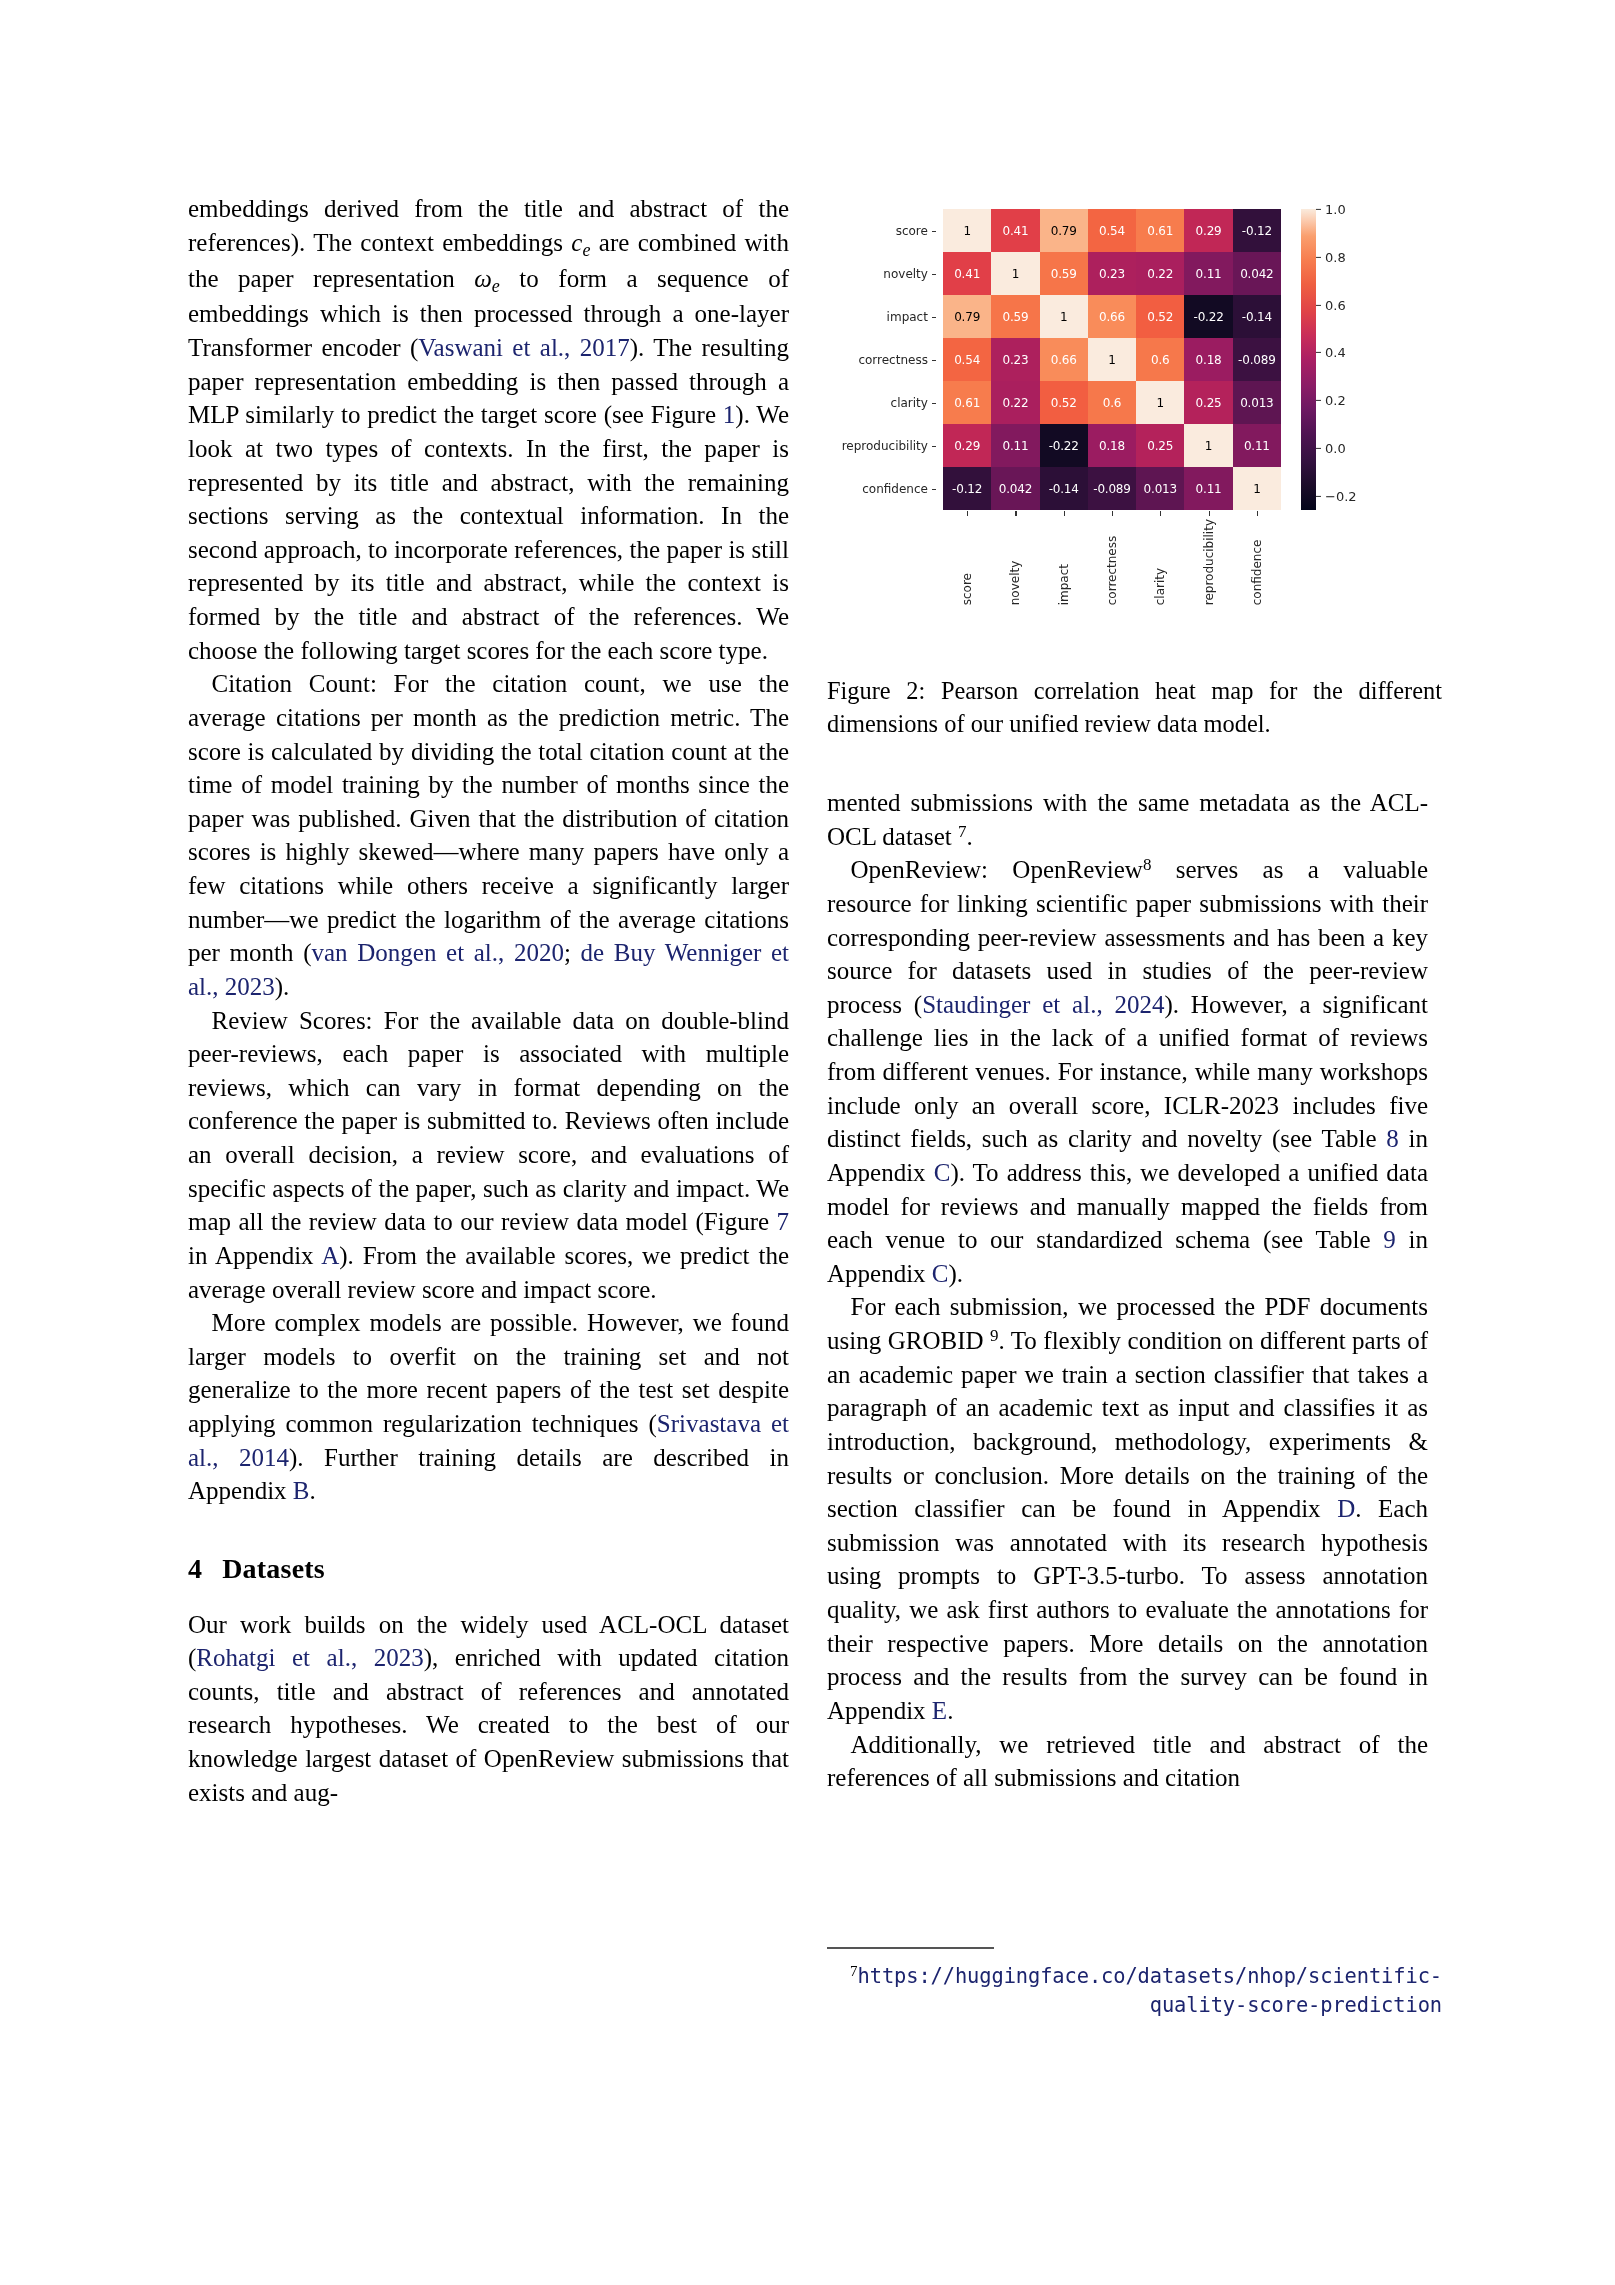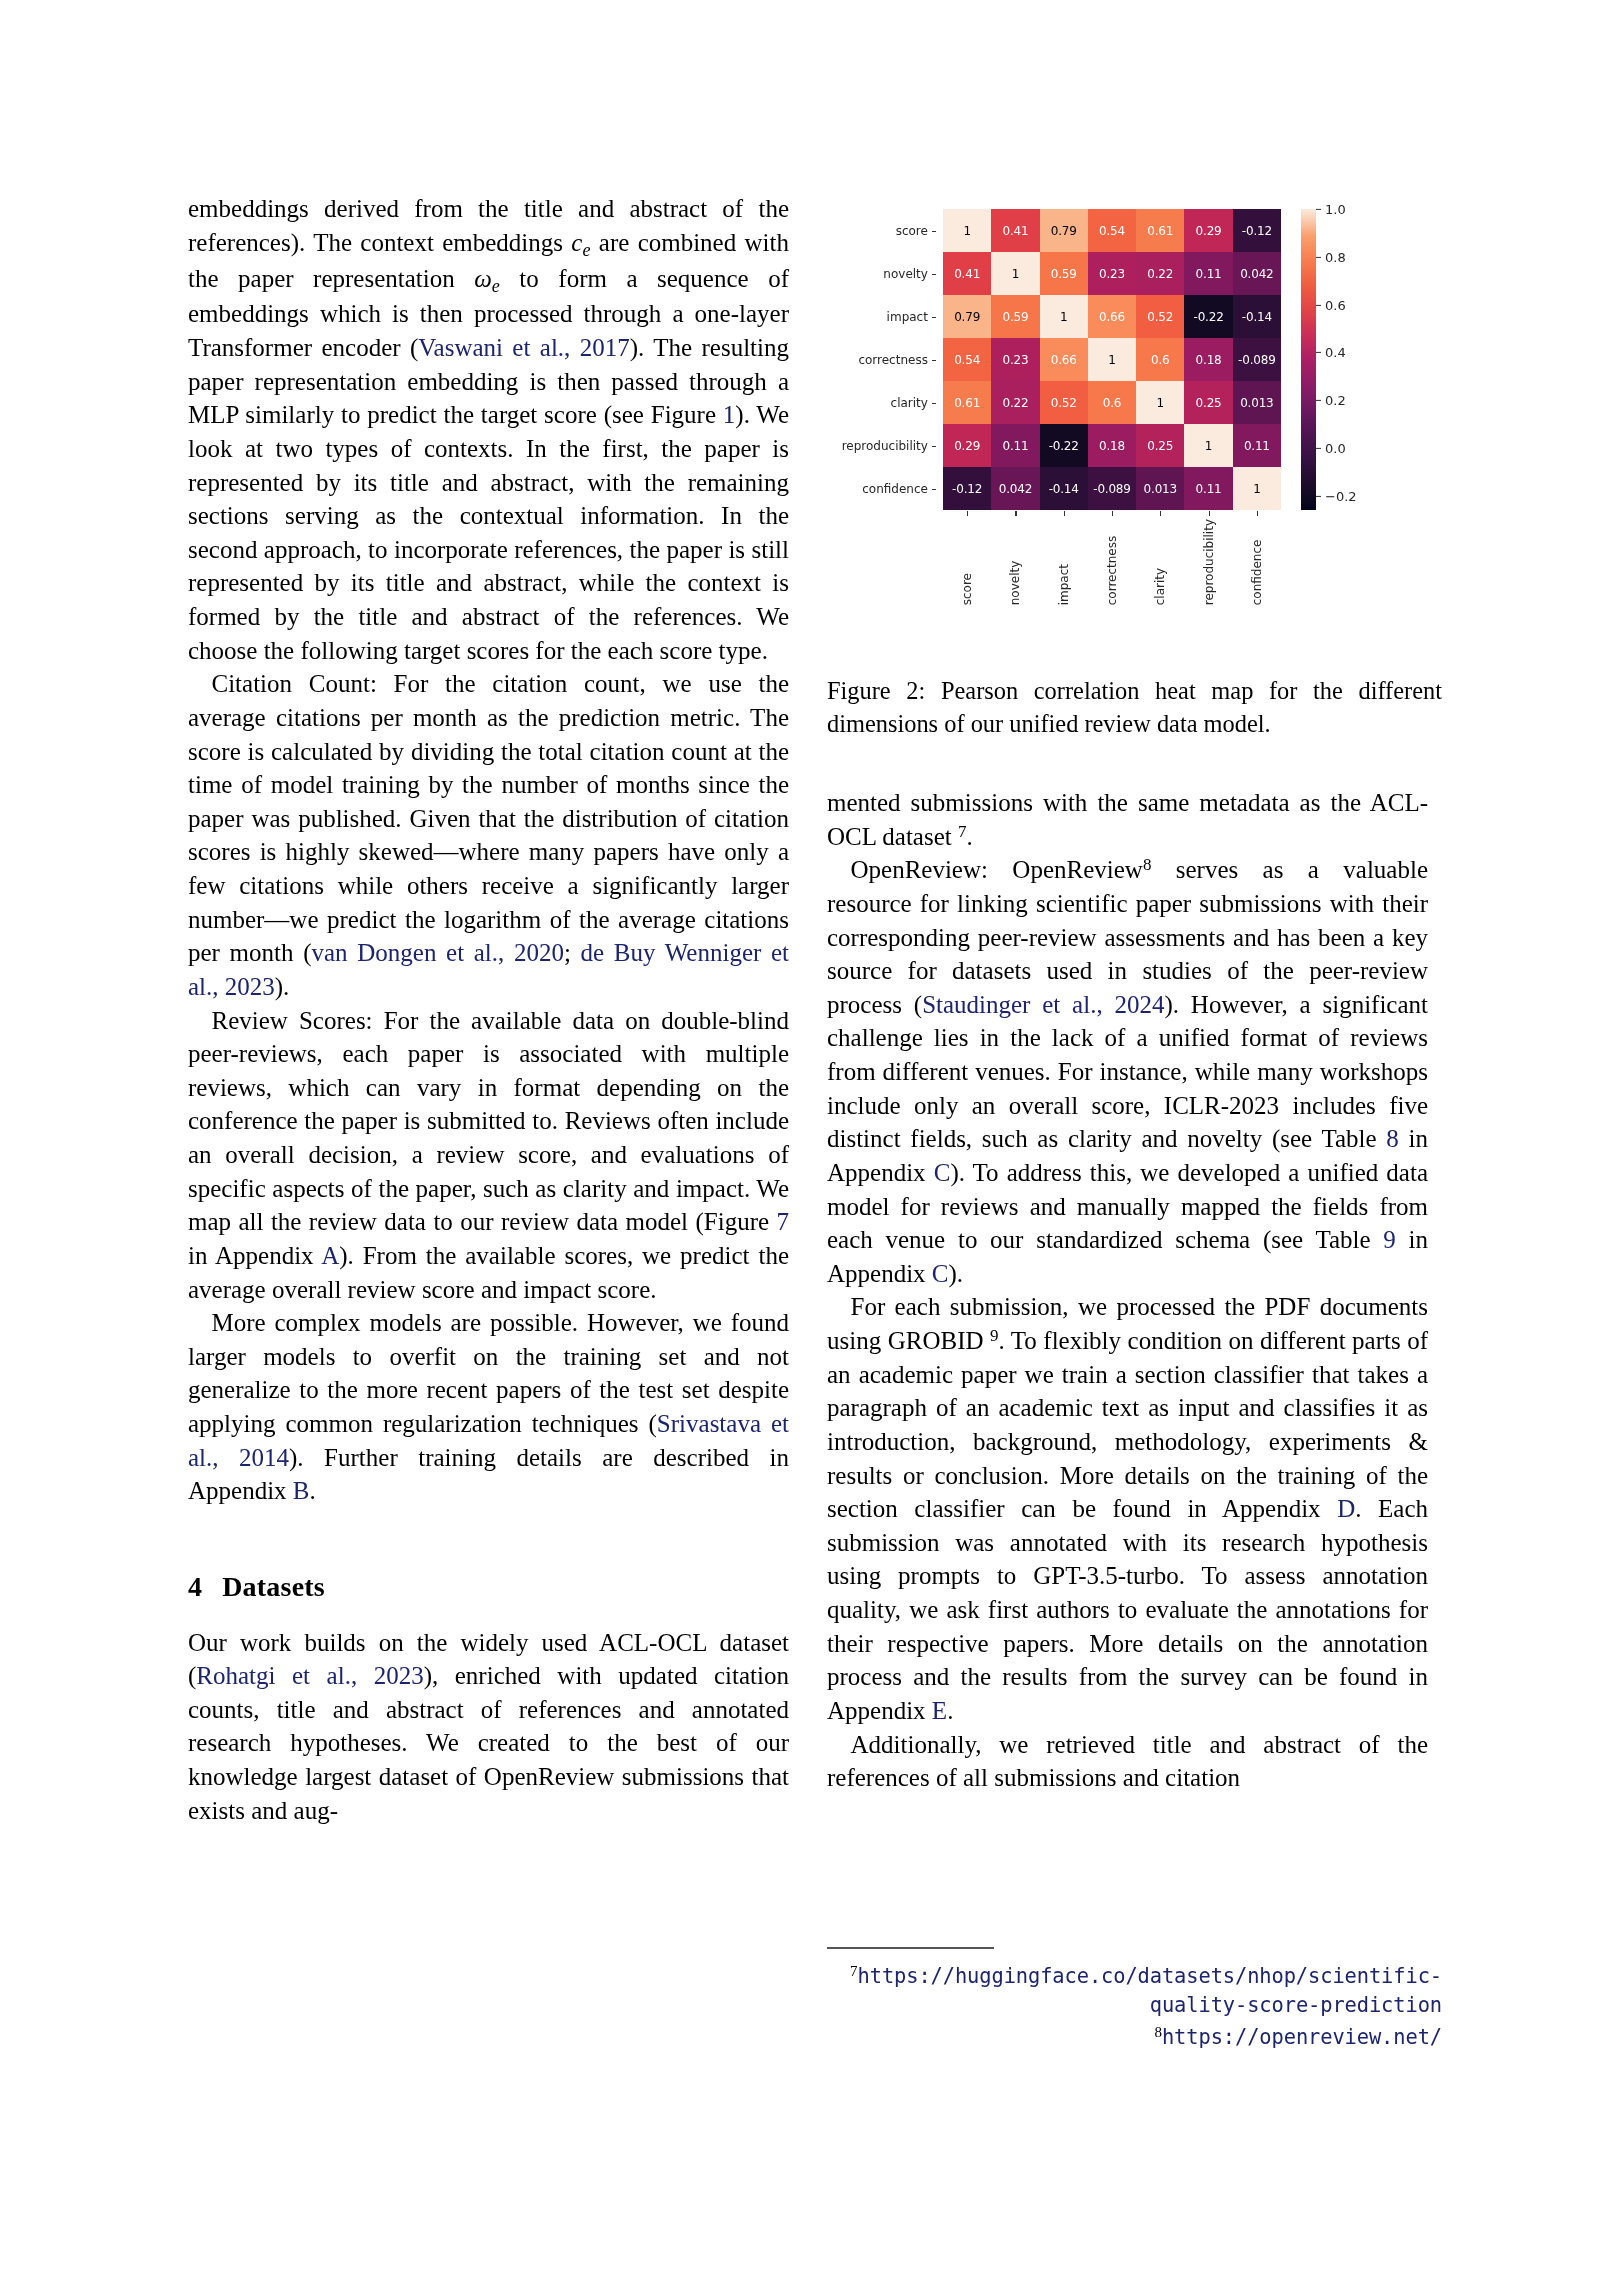--- a/index.html
+++ b/index.html
@@ -34,21 +34,21 @@
   p.noindent { text-indent:0; }
   .cite { color:#1c246e; }
   b.run { font-weight:normal; }
   .mathit { font-family:"Liberation Serif", serif; font-style:italic; }
   .sub { font-size:0.72em; vertical-align:-0.26em; font-style:italic; }
   sup.fn { font-size:0.68em; vertical-align:0.46em; }
 
   h2.section {
     font-size:28px;
     font-weight:bold;
-    margin:60px 0 20px 0;
+    margin:42px 0 20px 0;
     text-indent:0;
     letter-spacing:0.2px;
   }
   h2.section .num { margin-right:20px; }
 
   
   .figure {
     position:absolute;
     left:827px; top:185px;
     width:615px;
@@ -323,18 +323,17 @@
       <p class="noindent"><span>mented submissions with the same metadata as the ACL-OCL dataset </span><sup class="fn">7</sup><span>.</span></p>
       <p><b class="run">OpenReview:</b><span> OpenReview</span><sup class="fn">8</sup><span> serves as a valuable resource for linking scientific paper submissions with their corresponding peer-review assessments and has been a key source for datasets used in studies of the peer-review process (</span><span class="cite">Staudinger et al., 2024</span><span>). However, a significant challenge lies in the lack of a unified format of reviews from different venues. For instance, while many workshops include only an overall score, ICLR-2023 includes five distinct fields, such as clarity and novelty (see Table </span><span class="cite">8</span><span> in Appendix </span><span class="cite">C</span><span>). To address this, we developed a unified data model for reviews and manually mapped the fields from each venue to our standardized schema (see Table </span><span class="cite">9</span><span> in Appendix </span><span class="cite">C</span><span>).</span></p>
       <p><span>For each submission, we processed the PDF documents using GROBID </span><sup class="fn">9</sup><span>. To flexibly condition on different parts of an academic paper we train a section classifier that takes a paragraph of an academic text as input and classifies it as introduction, background, methodology, experiments &amp; results or conclusion. More details on the training of the section classifier can be found in Appendix </span><span class="cite">D</span><span>. Each submission was annotated with its research hypothesis using prompts to GPT-3.5-turbo. To assess annotation quality, we ask first authors to evaluate the annotations for their respective papers. More details on the annotation process and the results from the survey can be found in Appendix </span><span class="cite">E</span><span>.</span></p>
       <p><span>Additionally, we retrieved title and abstract of the references of all submissions and citation</span></p>
     </div>
 
   <div class="footnotes">
     <div class="fnrule"></div>
     <div id="fnlist">
         <p class="fnitem">&nbsp;&nbsp;<sup>7</sup><span class="mono">https://huggingface.co/datasets/nhop/scientific-quality-score-prediction</span></p>
-        <p class="fnitem">&nbsp;&nbsp;<sup>8</sup><span class="mono">https://openreview.net/</span></p>
       </div>
   </div>
 
 </div>
 
 
 </body></html>

